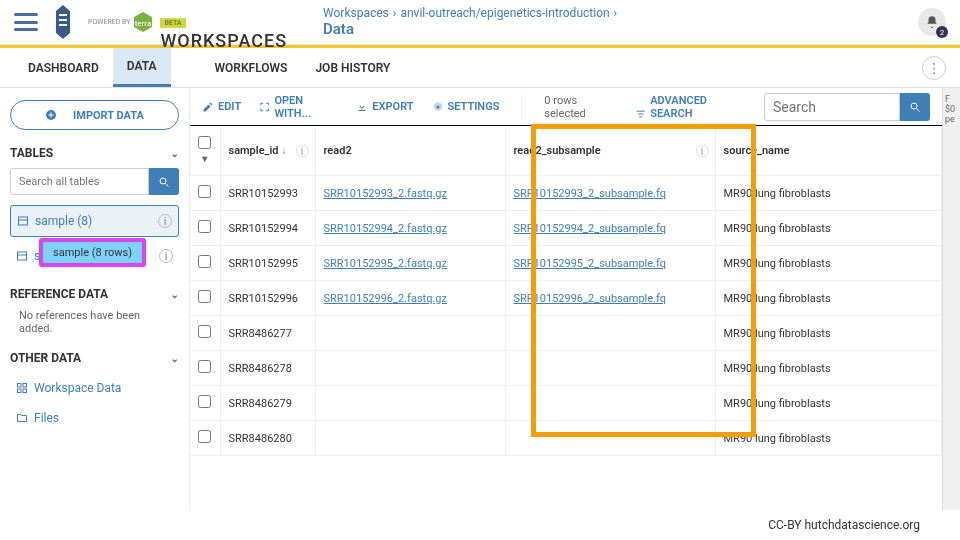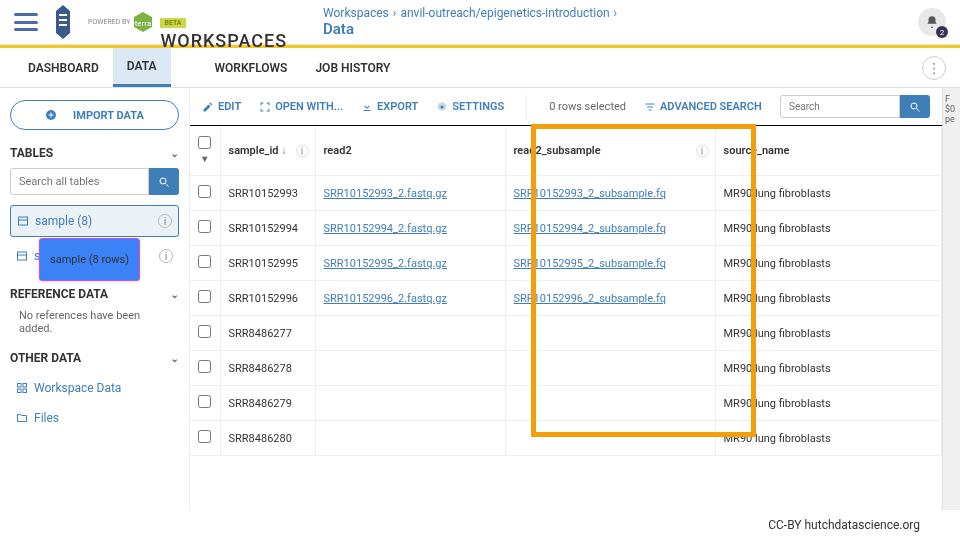--- a/index.html
+++ b/index.html
@@ -28,33 +28,33 @@
 .main { display: flex; height: calc(540px - 45px - 3px - 40px - 30px); }
 .sidebar { width: 190px; padding: 12px 10px; background: #fff; border-right: 1px solid #eee; }
 .import-btn { width: 100%; height: 30px; border: 1.5px solid #3f7fb8; border-radius: 15px; background: #fff; color: #3f7fb8; font-weight: 700; font-size: 11px; cursor: pointer; display: flex; align-items: center; justify-content: center; gap: 16px; }
 .section-h { font-size: 12px; font-weight: 700; color: #333; margin: 16px 0 8px; display: flex; align-items: center; justify-content: space-between; cursor: pointer; }
 .search-row { display: flex; margin-bottom: 10px; }
 .search-row input { flex: 1; border: 1px solid #ccc; border-radius: 3px 0 0 3px; padding: 6px 8px; font-size: 11px; min-width: 0; }
 .sb-search-btn { width: 30px; background: #3f7fb8; border: none; border-radius: 0 3px 3px 0; color: #fff; cursor: pointer; display: flex; align-items: center; justify-content: center; }
 .tbl-item { display: flex; align-items: center; gap: 6px; padding: 8px 6px; font-size: 12px; color: #3f7fb8; border: 1.5px solid #3f7fb8; border-radius: 3px; background: #eaf1f7; cursor: pointer; margin-bottom: 4px; position: relative; }
 .tbl-item2 { display: flex; align-items: center; gap: 6px; padding: 8px 6px; font-size: 12px; color: #3f7fb8; cursor: pointer; }
 .info-i { margin-left: auto; color: #888; font-size: 11px; border: 1px solid #bbb; border-radius: 50%; width: 14px; height: 14px; display: flex; align-items: center; justify-content: center; }
-.tooltipbox { position: absolute; top: 32px; left: 28px; background: #3b82f6; border: 1px solid #d946ef; border-radius: 3px; padding: 14px 10px; font-size: 11px; color: #333; white-space: nowrap; box-shadow: 0 1px 3px rgba(0,0,0,0.1); }
+.tooltipbox { position: absolute; top: 32px; left: 28px; background: #7dd3fc; border: 4px solid #d946ef; border-radius: 3px; padding: 4px 10px; font-size: 11px; color: #333; white-space: nowrap; box-shadow: 0 1px 3px rgba(0,0,0,0.1); }
 .ref-text { font-size: 11px; color: #666; margin: 6px 9px; }
 .ref-add { font-size: 11px; color: #3f7fb8; cursor: pointer; }
 .od-item { display: flex; align-items: center; gap: 6px; padding: 8px 6px; font-size: 12px; color: #3f7fb8; cursor: pointer; }
 .content { flex: 1; background: #fff; display: flex; flex-direction: column; position: relative; }
 .toolbar { height: 38px; border-bottom: 1px solid #000000; display: flex; align-items: center; padding: 0 12px; gap: 18px; font-size: 11px; color: #3f7fb8; font-weight: 600; }
 .tool { display: flex; align-items: center; gap: 4px; cursor: pointer; }
 .tool svg { width: 12px; height: 12px; }
 .tb-sep { flex: 0 0 auto; width: 1px; height: 24px; background: #eee; margin: 0 4px; }
 .rows-sel { color: #666; font-weight: 400; }
 .adv { color: #3f7fb8; display: flex; align-items: flex-end; gap: 4px; cursor: pointer; }
 .tb-search { display: flex; margin-left: auto; }
-.tb-search input { border: 1px solid #ccc; border-radius: 3px 0 0 3px; padding: 5px 8px; font-size: 10px; width: 120px; }
+.tb-search input { border: 1px solid #ccc; border-radius: 3px 0 0 3px; padding: 5px 8px; font-size: 14px; width: 136px; }
 .tb-search button { width: 30px; background: #3f7fb8; border: none; border-radius: 0 3px 3px 0; color: #fff; cursor: pointer; display: flex; align-items: center; justify-content: center; }
 .grid-wrap { flex: 1; overflow: hidden; position: relative; }
 table { border-collapse: collapse; width: 100%; font-size: 11px; }
 th { text-align: left; padding: 10px 8px; color: #333; font-weight: 600; border-bottom: 1px solid #eee; border-right: 1px solid #eee; background: #fff; position: relative; }
 td { padding: 9px 8px; border-bottom: 1px solid #eee; border-right: 1px solid #eee; color: #333; }
 td a { color: #3f7fb8; text-decoration: underline; }
 .chk { width: 30px; text-align: center; }
 .sort { color: #3f7fb8; font-size: 10px; margin-left: 3px; }
 .col-info { position: absolute; right: 6px; top: 50%; transform: translateY(-50%); color: #bbb; font-size: 11px; border: 1px solid #ddd; border-radius: 50%; width: 13px; height: 13px; display: flex; align-items: center; justify-content: center; }
 .highlight-box { position: absolute; border: 5px solid #f59e0b; pointer-events: none; }

